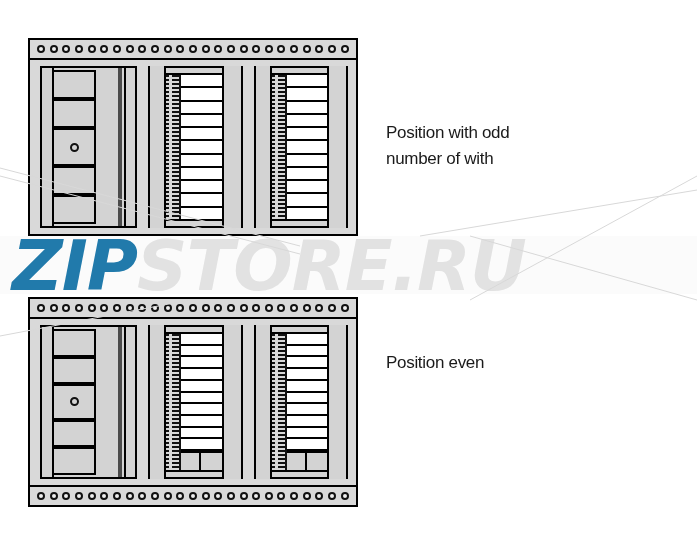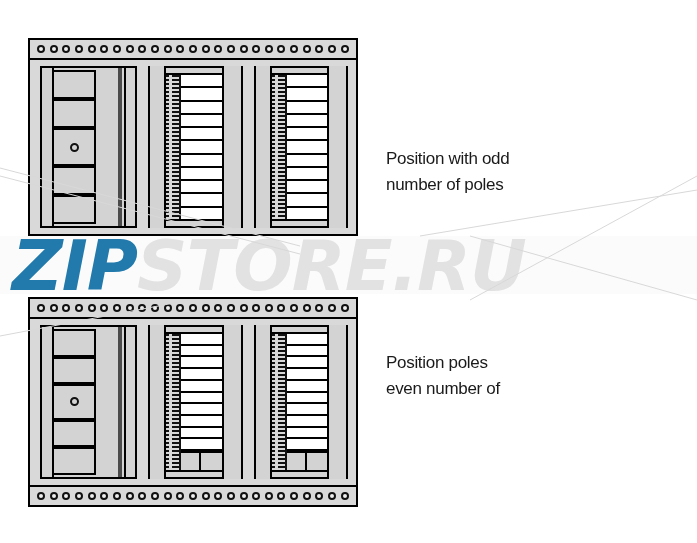--- a/index.html
+++ b/index.html
@@ -272,21 +272,21 @@
   
   .caption {
     position: absolute;
     z-index: 8;
     color: #1a1a1a;
     font-family: "Liberation Sans", sans-serif;
     font-size: 17px;
     line-height: 26px;
     letter-spacing: -0.3px;
   }
-  .caption.odd  { left: 386px; top: 120px;  width: 250px; margin-top: 26px; }
+  .caption.odd  { left: 386px; top: 120px;  width: 250px; }
   .caption.even { left: 386px; top: 350px;  width: 250px; }
   .caption div { white-space: nowrap; }
 </style>
 </head>
 <body>
 
 <div id="stage">
 
   <div class="panel odd">
     <div class="rail top">
@@ -553,21 +553,20 @@
       <line x1="0" y1="176" x2="300" y2="254"></line>
       <line x1="0" y1="336" x2="190" y2="300"></line>
       <line x1="697" y1="176" x2="470" y2="300"></line>
       <line x1="697" y1="300" x2="470" y2="236"></line>
       <line x1="420" y1="236" x2="697" y2="190"></line>
     </g>
   </svg>
 
   <div class="caption odd">
     <div>Position with odd</div>
-    <div>number of poles</div>
+    <div>number of with</div>
   </div>
 
   <div class="caption even">
-    <div>Position poles</div>
-    <div>even number of</div>
+    <div>Position even</div>
   </div>
 
 </div>
 
 </body></html>

